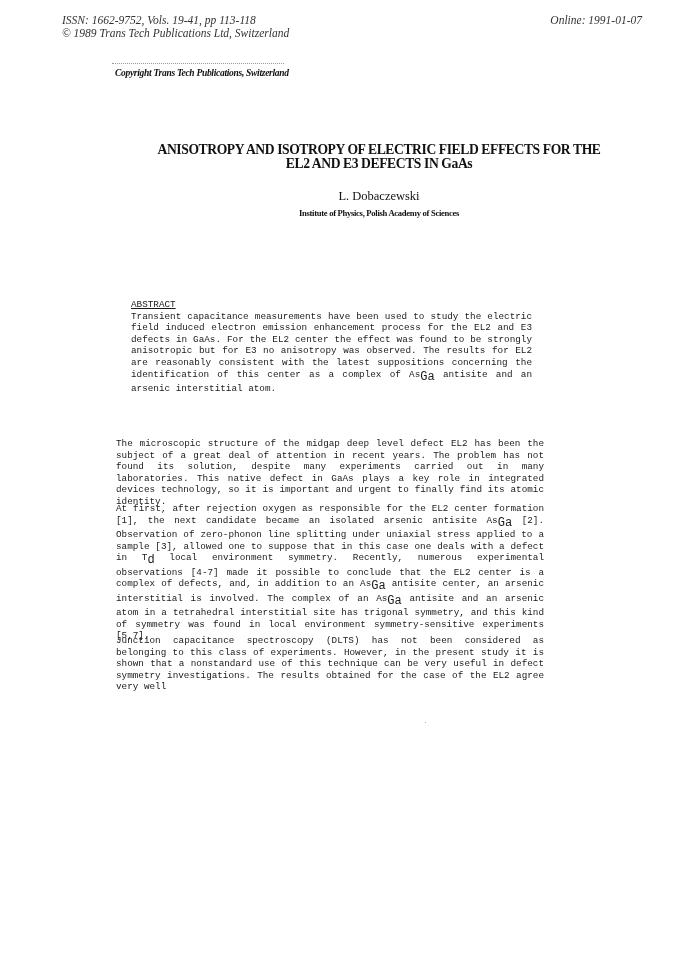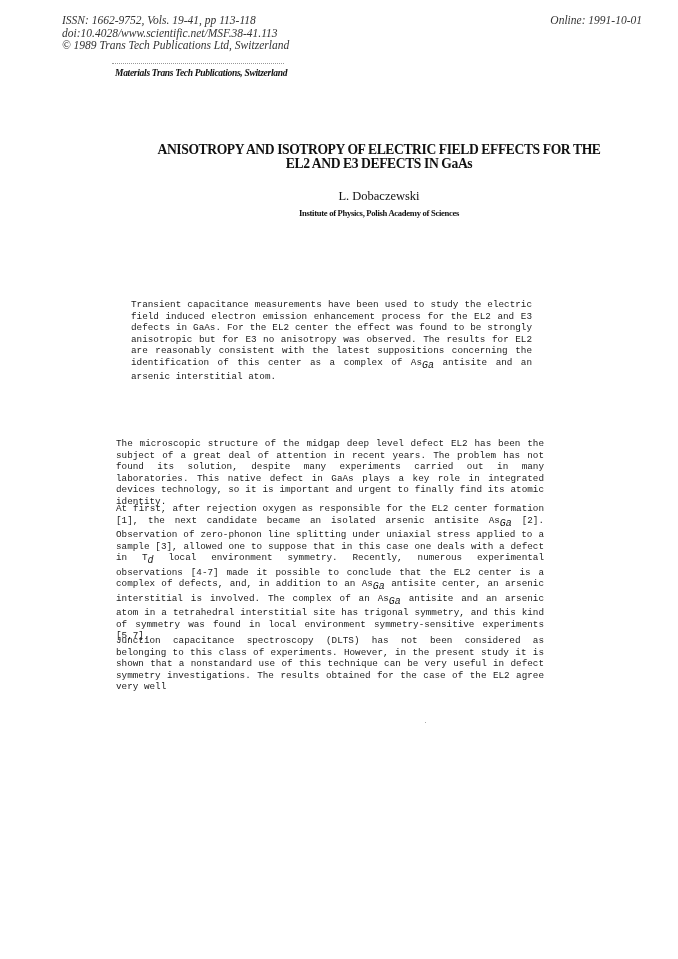--- a/index.html
+++ b/index.html
@@ -12,47 +12,47 @@
   .title { font-weight: bold; font-size: 13.6px; line-height: 14px; letter-spacing: -0.4px; color: #111; }
   .author { margin-top: 18px; font-size: 12.5px; color: #111; text-align: center; }
   .affil { font-weight: bold; font-size: 8.6px; line-height: 11px; letter-spacing: -0.3px; margin-top: 4px; color: #111; }
   .mono { font-family: "Liberation Mono", monospace; font-size: 9.3px; line-height: 11.6px; color: #1a1a1a; text-align: justify; text-align-last: left; }
   .abstract { position: absolute; left: 131px; top: 299px; width: 401px; }
   .abstract-head { text-decoration: underline; }
   .body-para { position: absolute; left: 116px; width: 428px; }
   .p1 { top: 438px; }
   .p2 { top: 503px; }
   .p3 { top: 624px; margin-top: 11px; }
-  .sub { font-size: 10px; font-style: italic; }
+  .sub { font-size: 12px; }
   .dot { position: absolute; left: 425px; top: 722px; width: 1px; height: 1px; background: #aaa; }
 </style>
 </head>
 <body>
 
 <div class="meta">
   <div>ISSN: 1662-9752, Vols. 19-41, pp 113-118</div>
-  <div>doi:10.4028/www.scientific.net/MSF.38-41.113</div>
   <div>© 1989 Trans Tech Publications Ltd, Switzerland</div>
 </div>
-<div class="online">Online: 1991-10-01</div>
+<div class="online">Online: 1991-01-07</div>
 <div class="faint-rule"></div>
-<div class="copyright">Materials Trans Tech Publications, Switzerland</div>
+<div class="copyright">Copyright Trans Tech Publications, Switzerland</div>
 
 <div class="title-block">
   <div class="title">
     <div>ANISOTROPY AND ISOTROPY OF ELECTRIC FIELD EFFECTS FOR THE</div>
     <div>EL2 AND E3 DEFECTS IN GaAs</div>
   </div>
   <div class="author">L. Dobaczewski</div>
   <div class="affil">
     <div>Institute of Physics, Polish Academy of Sciences</div>
   </div>
 </div>
 
 <div class="abstract mono">
+  <div class="abstract-head">ABSTRACT</div>
   <div><span>Transient capacitance measurements have been used to study the electric field induced electron emission enhancement process for the EL2 and E3 defects in GaAs. For the EL2 center the effect was found to be strongly anisotropic but for E3 no anisotropy was observed. The results for EL2 are reasonably consistent with the latest suppositions concerning the identification of this center as a complex of As</span><sub class="sub">Ga</sub><span>  antisite and an arsenic interstitial atom.</span></div>
 </div>
 
 <div class="body-para mono p1">The microscopic structure of the midgap deep level defect EL2 has been the subject of a great deal of attention in recent years. The problem has not found its solution, despite many experiments carried out in many laboratories. This native defect in GaAs plays a key role in integrated devices technology, so it is important and urgent to finally find its atomic identity.</div>
 
 <div class="body-para mono p2"><span>At first, after rejection oxygen as responsible for the EL2 center formation [1], the next candidate became an isolated arsenic antisite As</span><sub class="sub">Ga</sub><span> [2]. Observation of zero-phonon line splitting under uniaxial stress applied to a sample [3], allowed one to suppose that in this case one deals with a defect in T</span><sub class="sub">d</sub><span> local environment symmetry. Recently, numerous experimental observations [4-7] made it possible to conclude that the EL2 center is a complex of defects, and, in addition to an As</span><sub class="sub">Ga</sub><span> antisite center, an arsenic interstitial is involved. The complex of an As</span><sub class="sub">Ga</sub><span> antisite and an arsenic atom in a tetrahedral interstitial site has trigonal symmetry, and this kind of symmetry was found in local environment symmetry-sensitive experiments [5,7].</span></div>
 
 <div class="body-para mono p3">Junction capacitance spectroscopy (DLTS) has not been considered as belonging to this class of experiments. However, in the present study it is shown that a nonstandard use of this technique can be very useful in defect symmetry investigations. The results obtained for the case of the EL2 agree very well</div>
 
 <div class="dot"></div>

